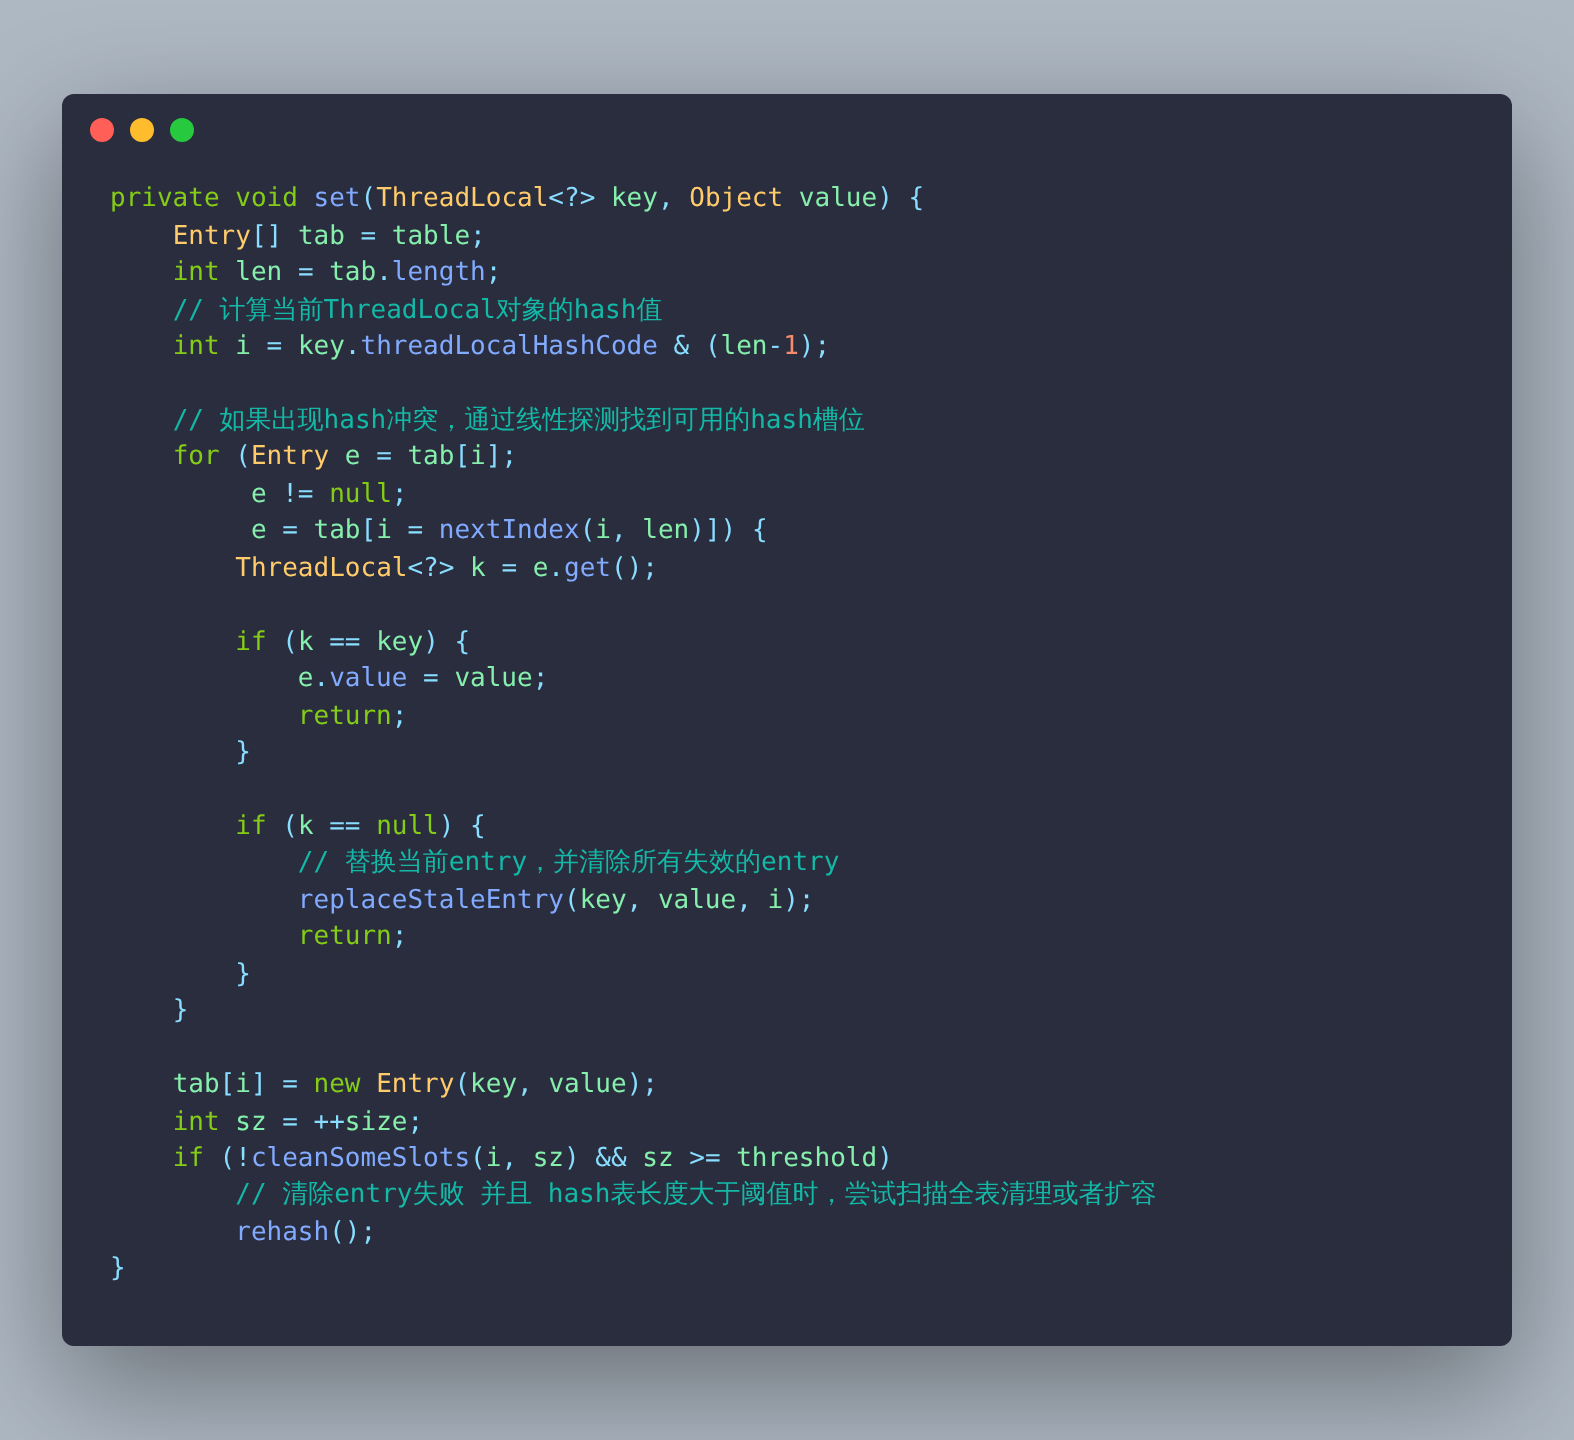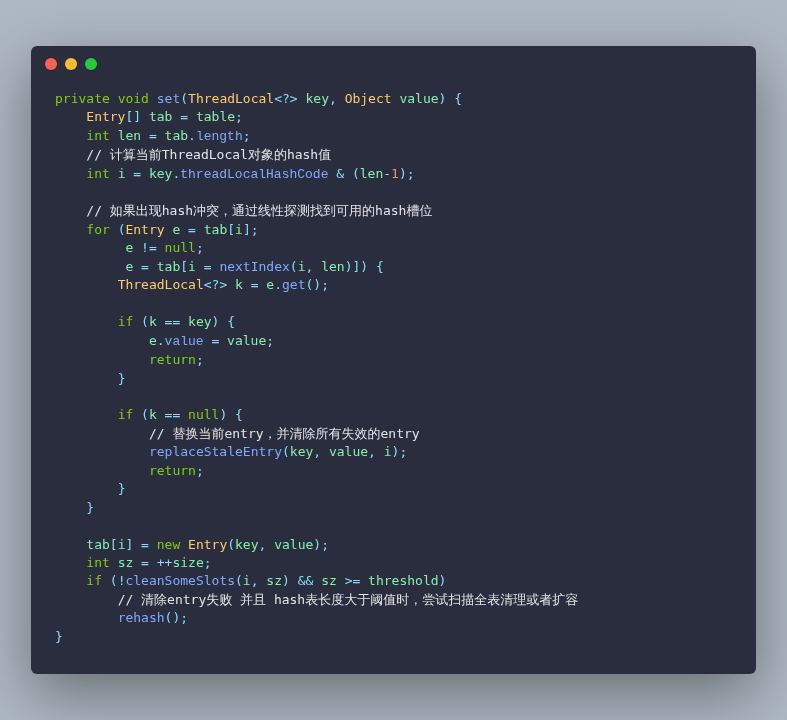--- a/index.html
+++ b/index.html
@@ -34,26 +34,26 @@
   .code-area {
     padding: 8px 24px 28px 24px;
     font-size: 13px;
     line-height: 1.42;
     white-space: pre;
     color: #a6accd;
   }
   .kw   { color: #84cc16; }
   .type { color: #ffcb6b; }
   .fn   { color: #82aaff; }
-  .prop { color: #82aaff; font-family: Liberation Mono, monospace; }
+  .prop { color: #82aaff; }
   .id   { color: #86efac; }
   .op   { color: #89ddff; }
   .pun  { color: #89ddff; }
   .num  { color: #f78c6c; }
-  .cmt  { color: #e5e5e5; font-style: normal; }
+  .cmt  { color: #14b8a6; font-style: normal; }
   .pl   { color: #a6accd; }
 </style>
 </head>
 <body>
 
 <div class="window">
   <div class="titlebar">
     <div class="dot" style="background:#ff5f56"></div>
     <div class="dot" style="background:#ffbd2e"></div>
     <div class="dot" style="background:#27c93f"></div>

